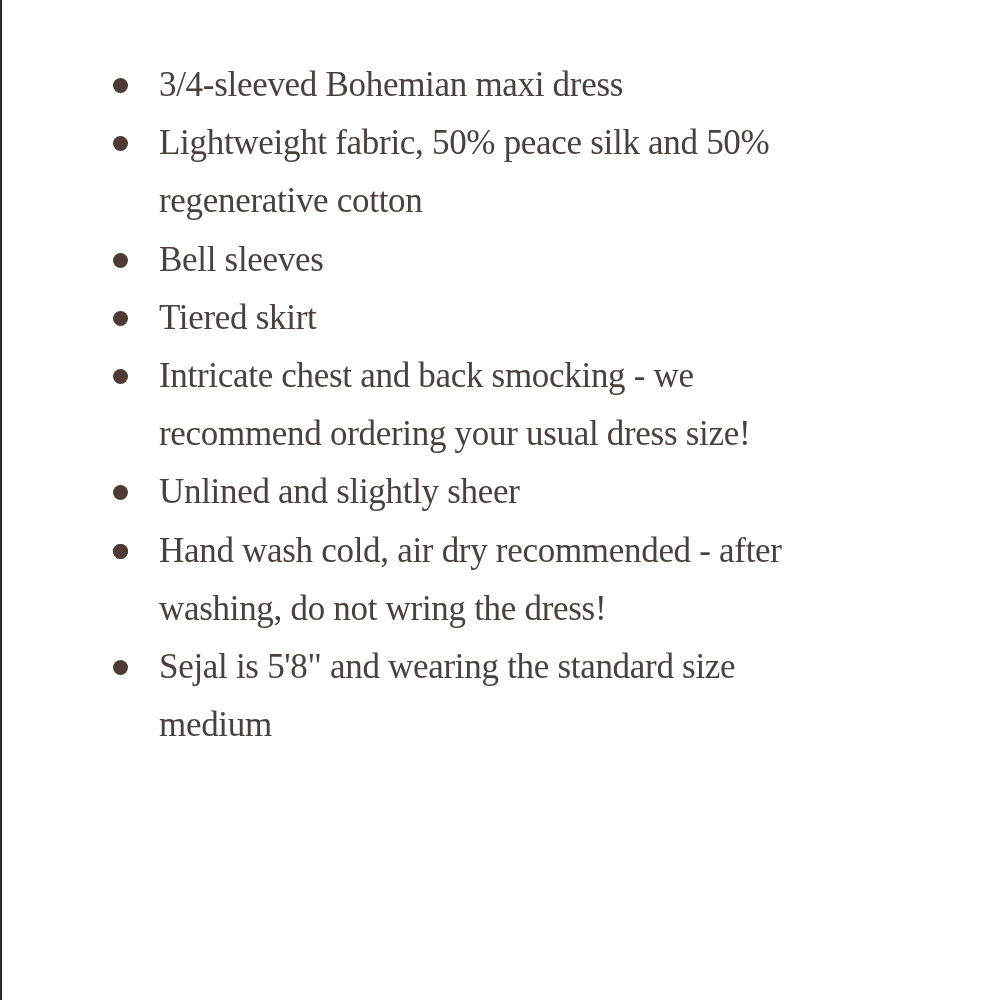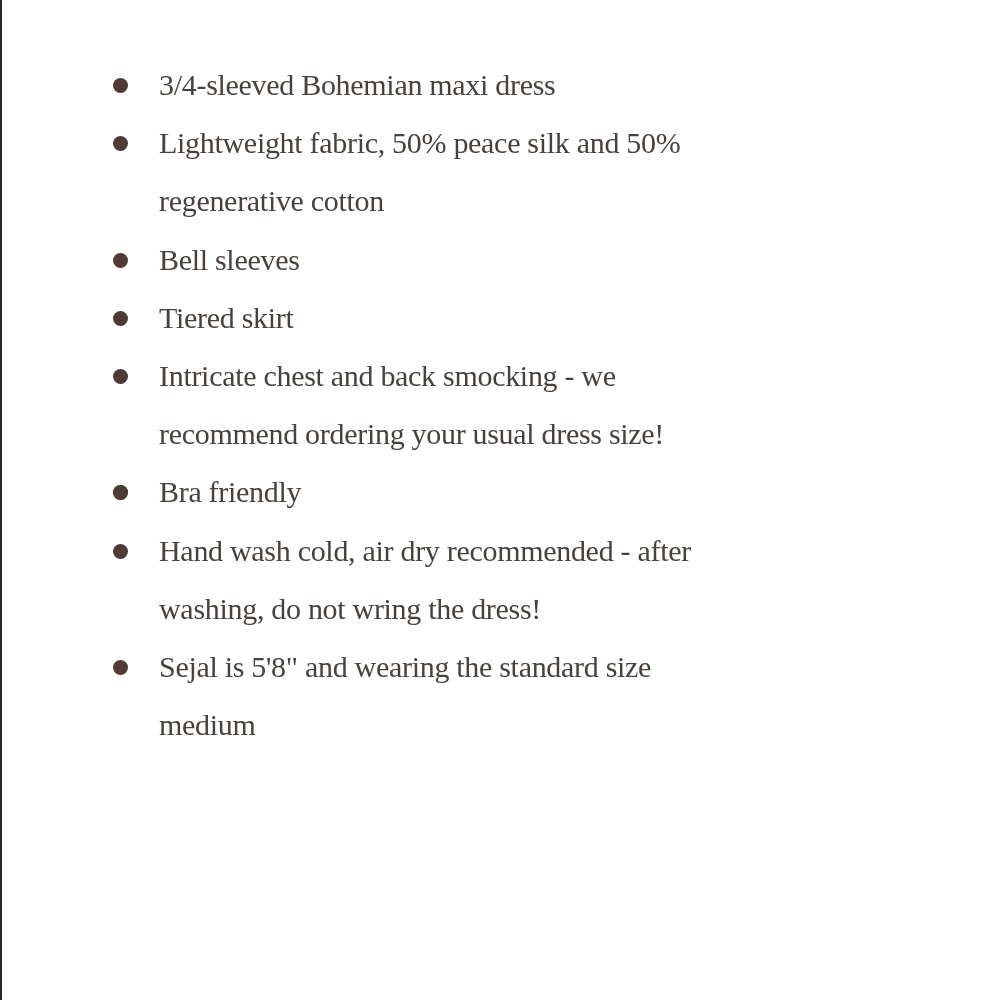--- a/index.html
+++ b/index.html
@@ -23,21 +23,21 @@
     }
     .feature-list {
       position: absolute;
       left: 0;
       top: 56px;
       width: 954px;
       margin: 0;
       padding: 0;
       list-style: none;
       font-family: "Liberation Serif", "DejaVu Serif", serif;
-      font-size: 30px;
+      font-size: 35px;
       line-height: 58.2px;
       color: #4a403d;
       letter-spacing: -0.3px;
     }
     .feature-item {
       position: relative;
       padding-left: 159px;
       padding-right: 100px;
       margin: 0;
     }
@@ -78,24 +78,24 @@
     <span class="bullet"></span>
     <span class="item-text">Tiered skirt</span>
   </li>
   <li class="feature-item">
     <span class="bullet"></span>
     <span class="item-text">Intricate chest and back smocking - we
 recommend ordering your usual dress size!</span>
   </li>
   <li class="feature-item">
     <span class="bullet"></span>
+    <span class="item-text">Unlined and slightly sheer</span>
   </li>
   <li class="feature-item">
     <span class="bullet"></span>
-    <span class="item-text">Bra friendly</span>
   </li>
   <li class="feature-item">
     <span class="bullet"></span>
     <span class="item-text">Hand wash cold, air dry recommended - after
 washing, do not wring the dress!</span>
   </li>
   <li class="feature-item">
     <span class="bullet"></span>
     <span class="item-text">Sejal is 5'8" and wearing the standard size
 medium</span>

